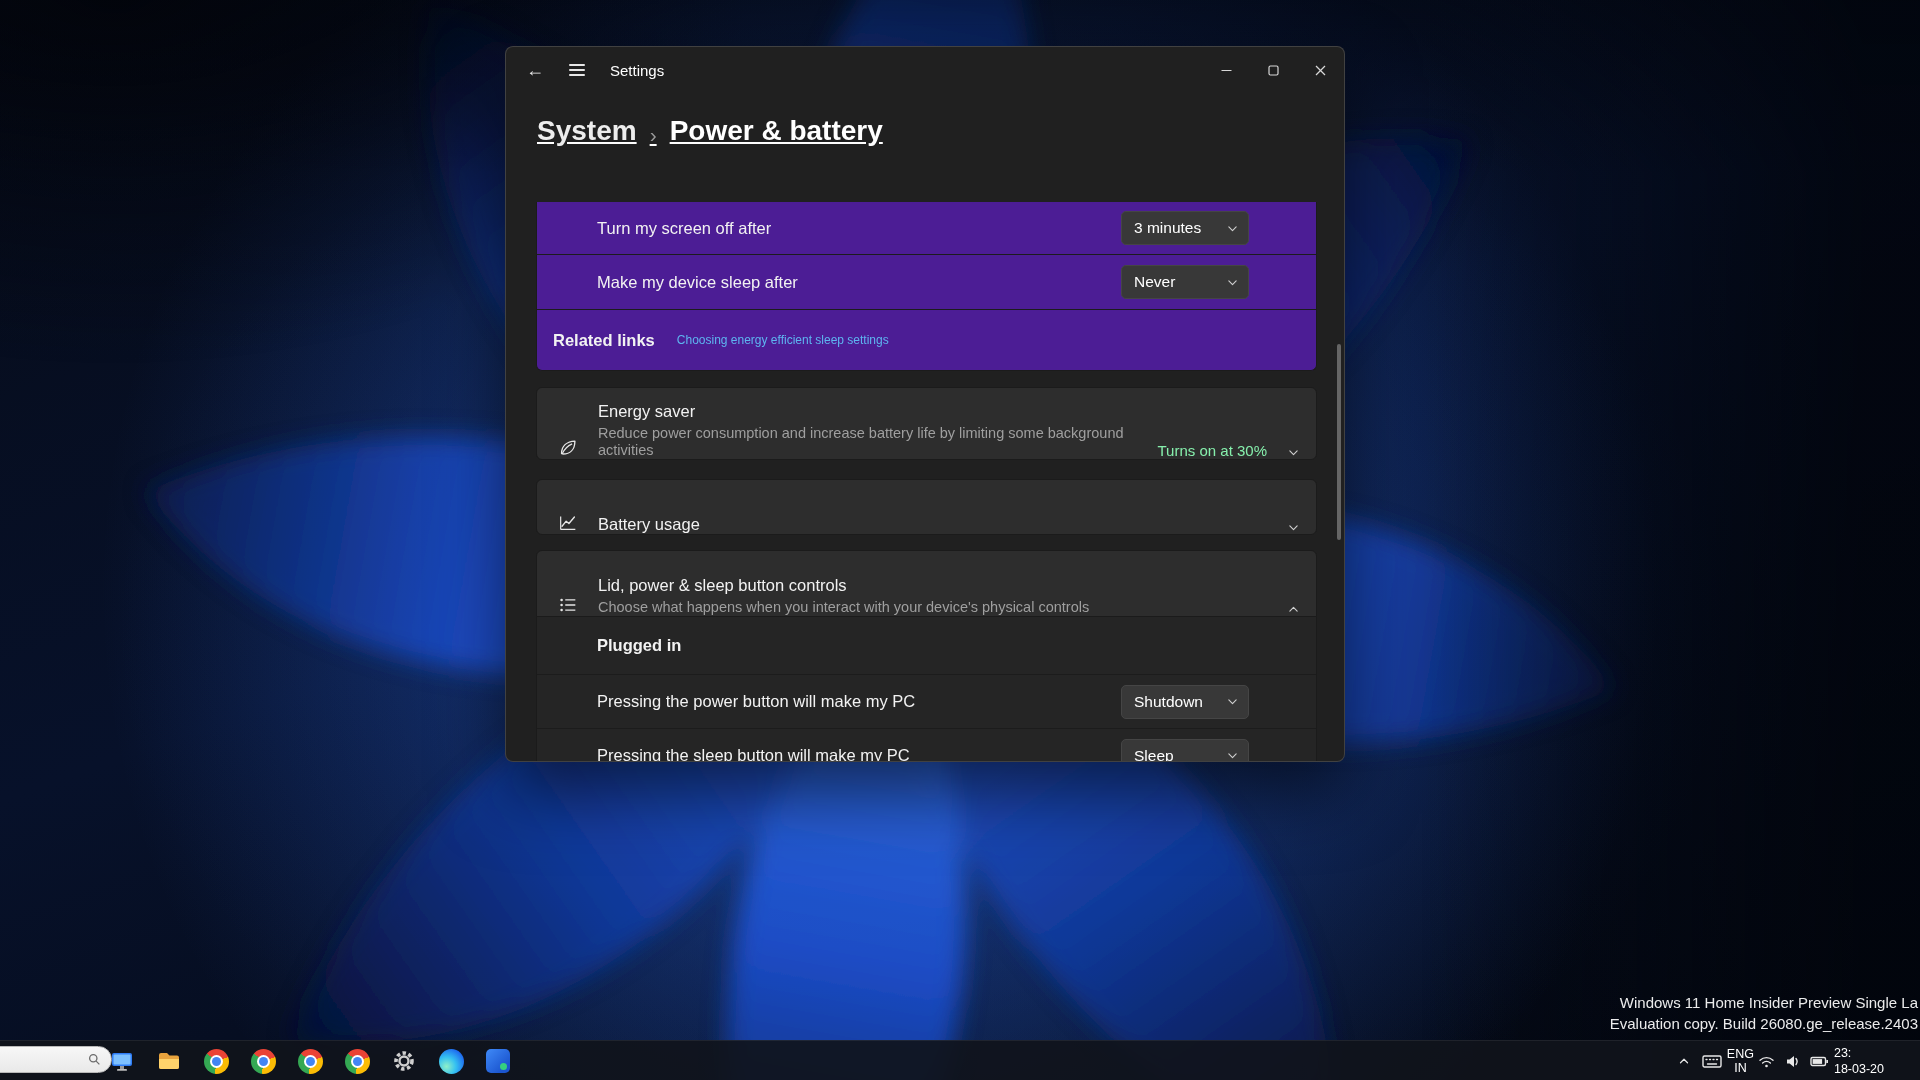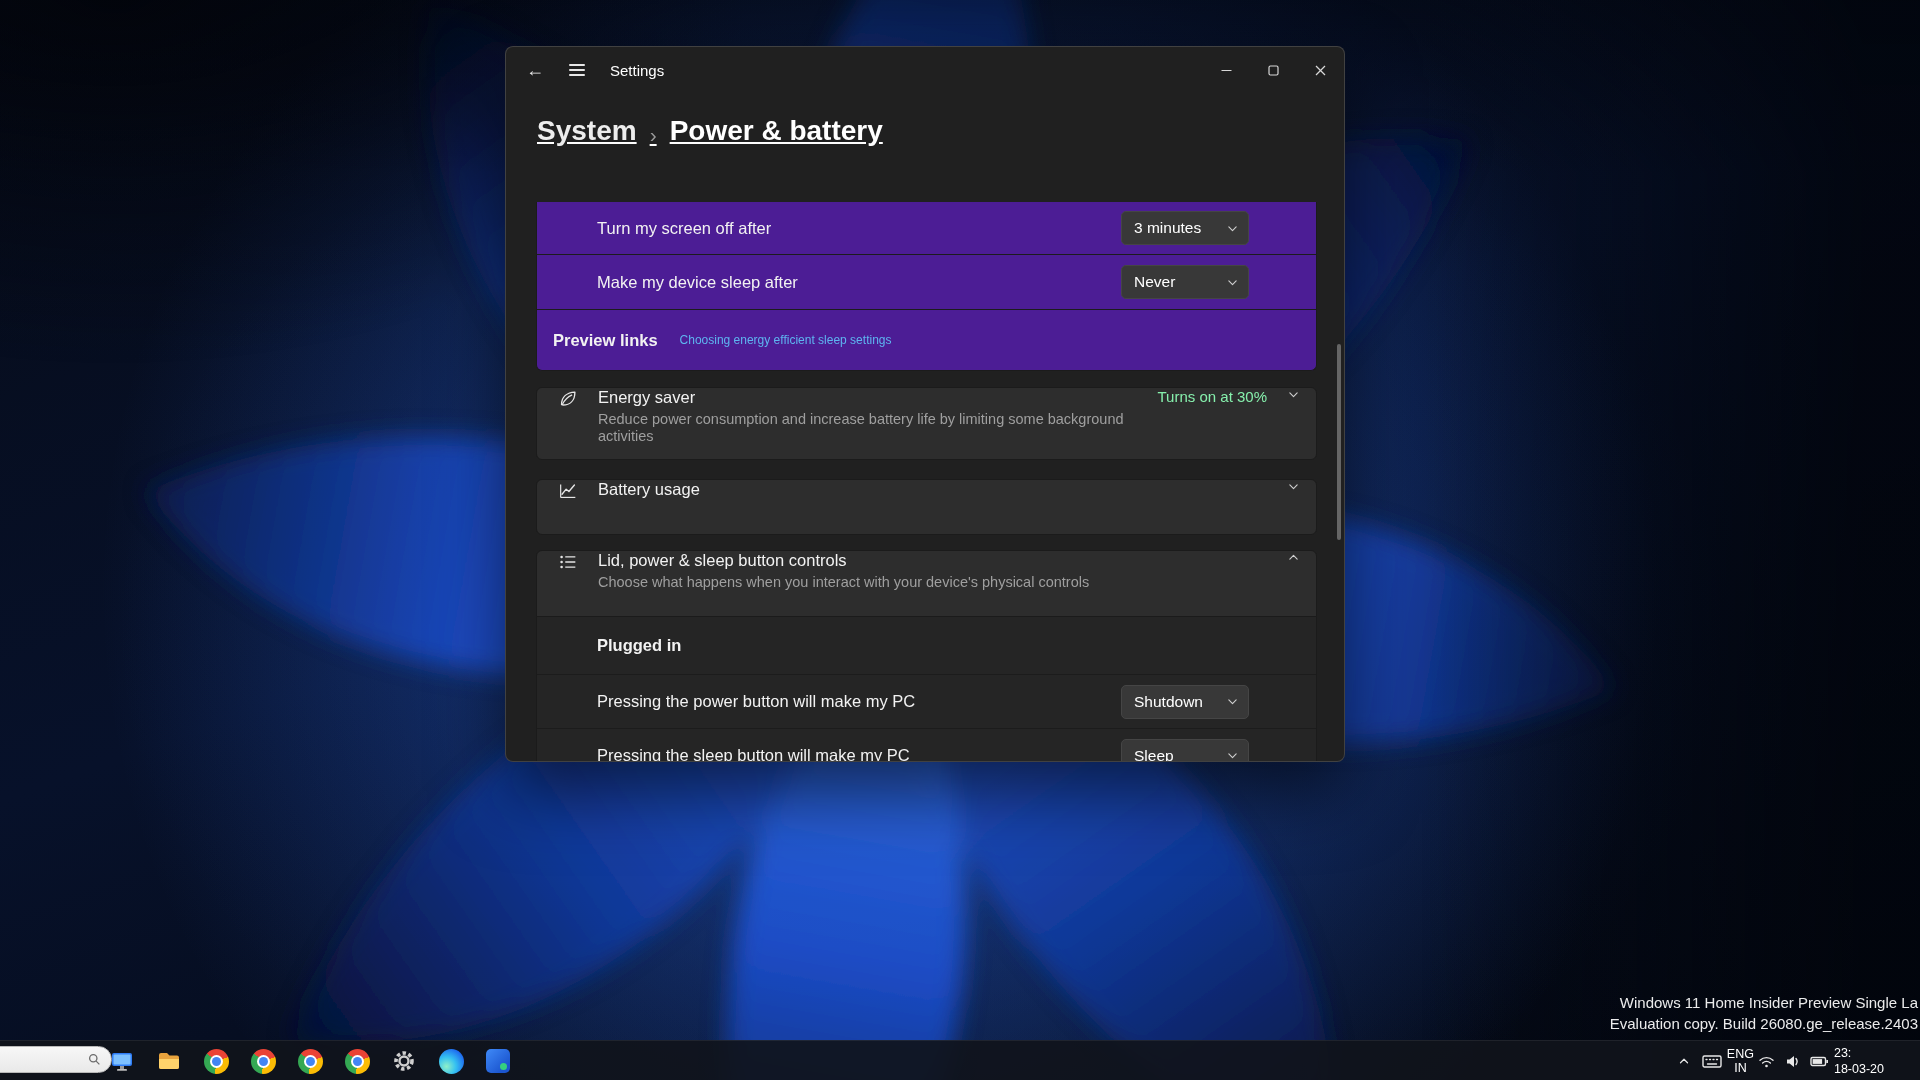--- a/index.html
+++ b/index.html
@@ -51,21 +51,21 @@
 
   .select { width:128px; height:34px; margin-right:51px; background:#383838;
     border:1px solid #454545; border-radius:5px; display:flex; align-items:center;
     justify-content:space-between; padding:0 9px 0 12px; font-size:15.5px; color:#fff; flex:none; }
   .chev { width:13px; height:13px; color:#cfcfcf; flex:none; }
 
   .related-row { display:flex; align-items:center; height:60px; padding:0 16px; }
   .related-label { font-size:16.5px; font-weight:600; color:#f2f2f2; margin-right:22px; }
   .related-link { font-size:12px; color:#5eb5f0; text-decoration:none; cursor:pointer; }
 
-  .exp-card { display:flex; align-items:flex-start; padding:0 16px 0 20px; }
+  .exp-card { display:flex; align-items:flex-end; padding:0 16px 0 20px; }
   .exp-icon { width:22px; height:22px; color:#e6e6e6; flex:none; margin-right:19px; }
   .exp-text { margin-right:auto; max-width:530px; }
   .exp-title { font-size:16.5px; color:#f2f2f2; }
   .exp-desc { font-size:14.5px; color:#9f9f9f; margin-top:4px; line-height:1.18; }
   .exp-value { font-size:15px; color:#86efac; margin-right:20px; white-space:nowrap; }
 
   .expanded { background:#252525; border:1px solid #1b1b1b; border-top:none; border-radius:0 0 6px 6px; }
   .group-header { display:flex; align-items:center; height:57px; padding-left:60px;
     font-size:16.5px; font-weight:700; color:#f2f2f2; }
 
@@ -203,21 +203,21 @@
           <span class="row-label">Make my device sleep after</span>
           <div class="select">
             <span>Never</span>
             <svg class="chev" viewBox="0 0 16 16">
                 <path d="M3.5 6l4.5 4.5L12.5 6" fill="none" stroke="currentColor" stroke-width="1.4" stroke-linecap="round" stroke-linejoin="round"></path>
               </svg>
           </div>
         </div>
         <div class="divider"></div>
         <div class="related-row">
-          <span class="related-label">Preview links</span>
+          <span class="related-label">Related links</span>
           <a class="related-link">Choosing energy efficient sleep settings</a>
         </div>
       </section>
 
       <section class="card exp-card" style="margin-top:16px;height:73px">
         <svg class="exp-icon" viewBox="0 0 24 24">
           <path d="M5 18 C5 9.5 11 5 19.5 4.5 C19.5 14 14 18.5 6.5 18.5 Z" fill="none" stroke="currentColor" stroke-width="1.5" stroke-linejoin="round"></path>
           <path d="M5.5 18.5 C8 13 12 9.5 16.5 7.5" fill="none" stroke="currentColor" stroke-width="1.2"></path>
         </svg>
         <div class="exp-text">

